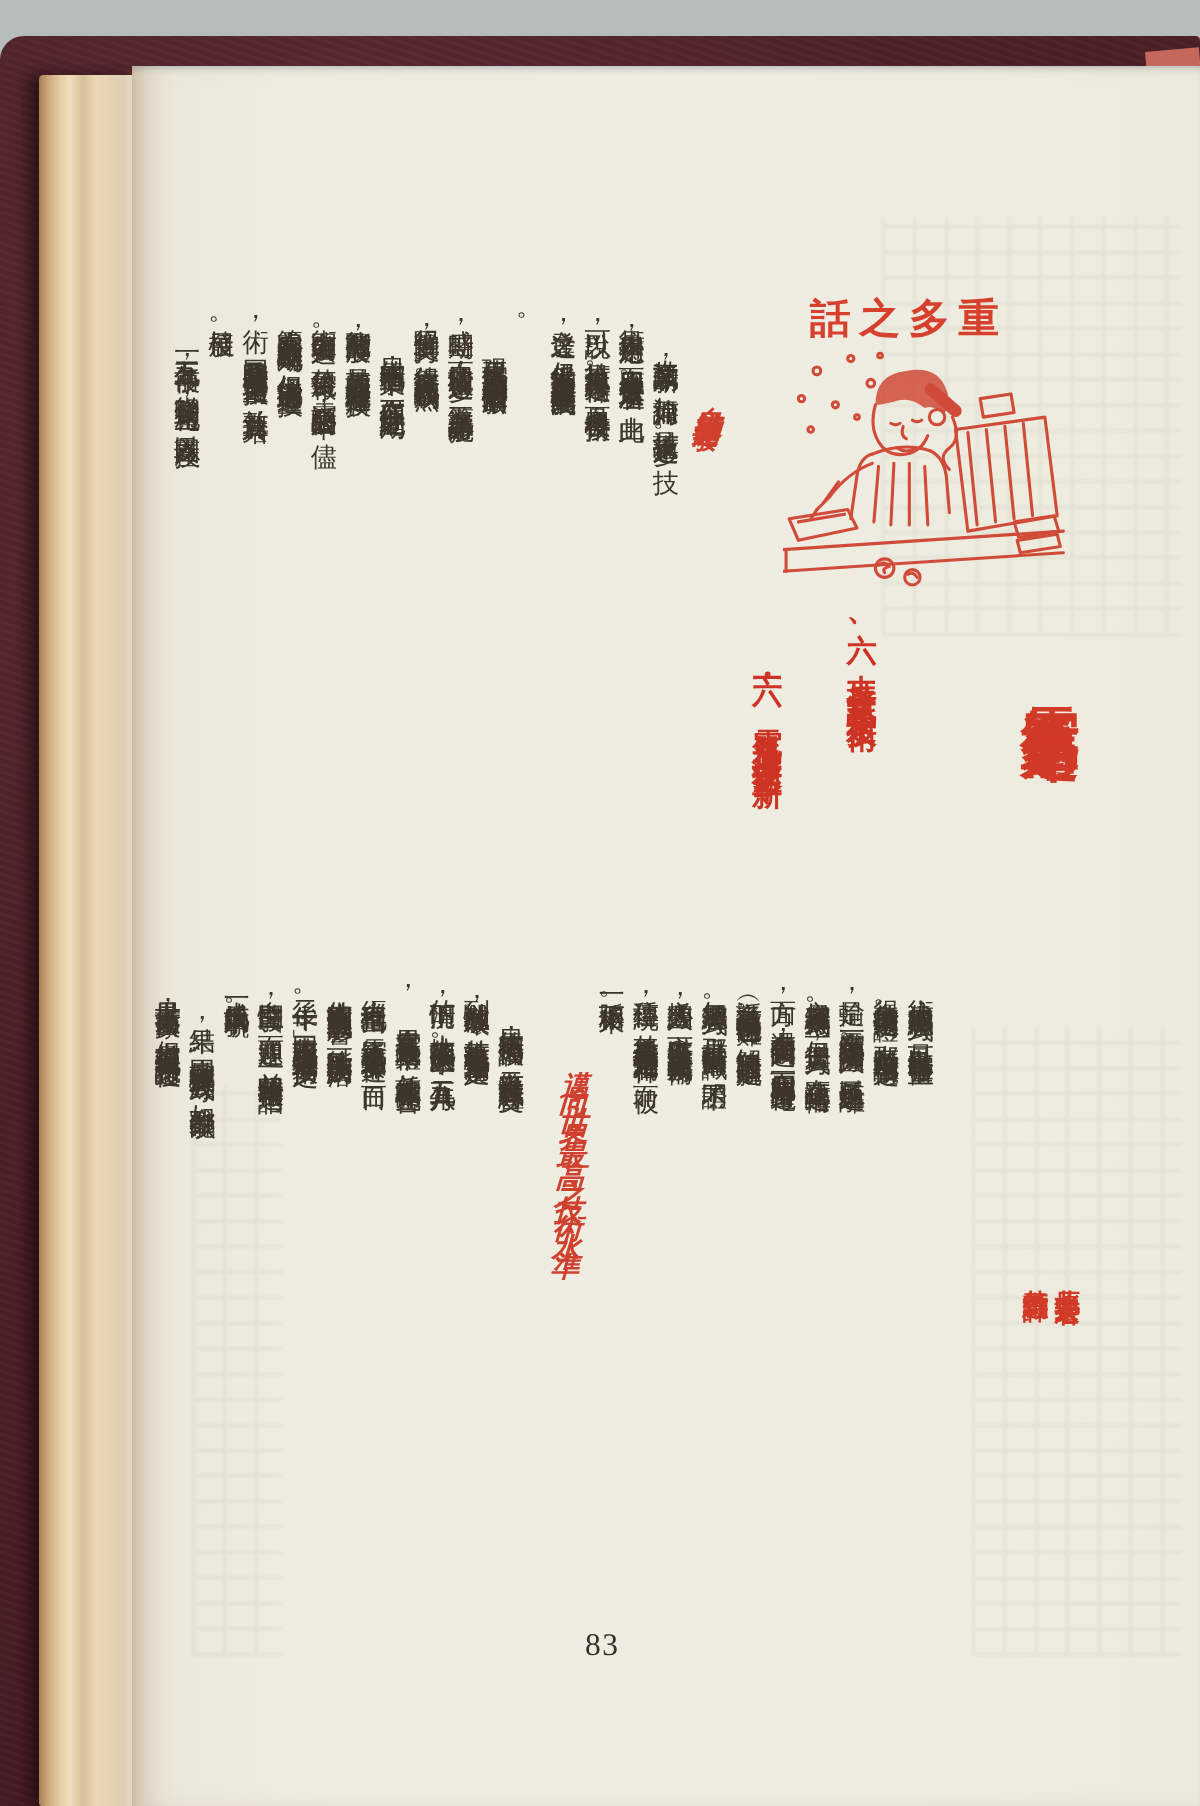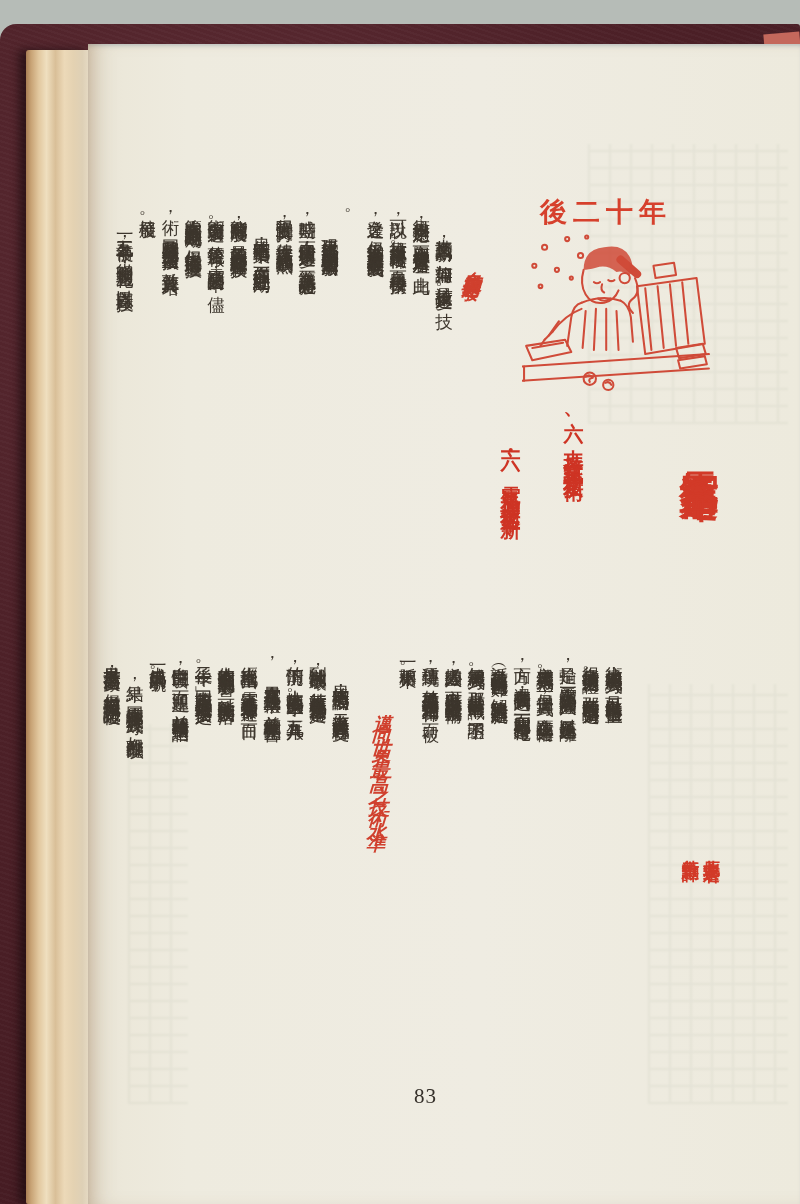--- a/index.html
+++ b/index.html
@@ -59,39 +59,39 @@
   .top-block .vcol { width:22.8px; line-height:22.8px; }
   .bottom-block { position:absolute; left:12px; top:609px; height:452px;
            display:flex; flex-direction:row-reverse; }
   .bottom-block .vcol { width:22.9px; line-height:22.9px; }
   .ind { padding-top:18.7px; }
   .sub2 { writing-mode:vertical-rl; text-orientation:mixed; width:30px; margin:0 7px;
            padding-top:45px; height:452px; color:#d0402e; font-style:italic; font-weight:bold;
            font-size:19px; letter-spacing:12px; line-height:30px; transform:skewX(-3deg); }
 
   .page-num { position:absolute; left:302px; top:1040px; font-size:21px;
-           color:#35302a; letter-spacing:1px;margin-left:24px; }
+           color:#35302a; letter-spacing:1px; }
 
   .sketch { stroke:#cd3a27; fill:none; stroke-width:2; stroke-linecap:round;
            stroke-linejoin:round; opacity:.9; }
 </style>
 </head>
 <body>
 
 <div class="cover"></div>
 <div class="pink-tab"></div>
 <div class="page-stack"></div>
 
 <div class="sheet">
 
   <div class="ghost" style="left:500px;top:100px;width:200px;height:280px;"></div>
   <div class="ghost" style="left:560px;top:640px;width:140px;height:420px;"></div>
   <div class="ghost" style="left:40px;top:680px;width:60px;height:380px;"></div>
 
-  <div class="masthead">後二十年</div>
+  <div class="masthead">話之多重</div>
 
   <svg class="illustration" viewBox="0 0 185 172">
     <g class="sketch">
       <circle cx="12" cy="40" r="2"></circle>
         <circle cx="22" cy="22" r="2.5"></circle>
         <circle cx="34" cy="44" r="2"></circle>
       <circle cx="44" cy="14" r="2"></circle>
         <circle cx="57" cy="30" r="2.5"></circle>
         <circle cx="18" cy="60" r="1.8"></circle>
       <circle cx="48" cy="52" r="1.5"></circle>

